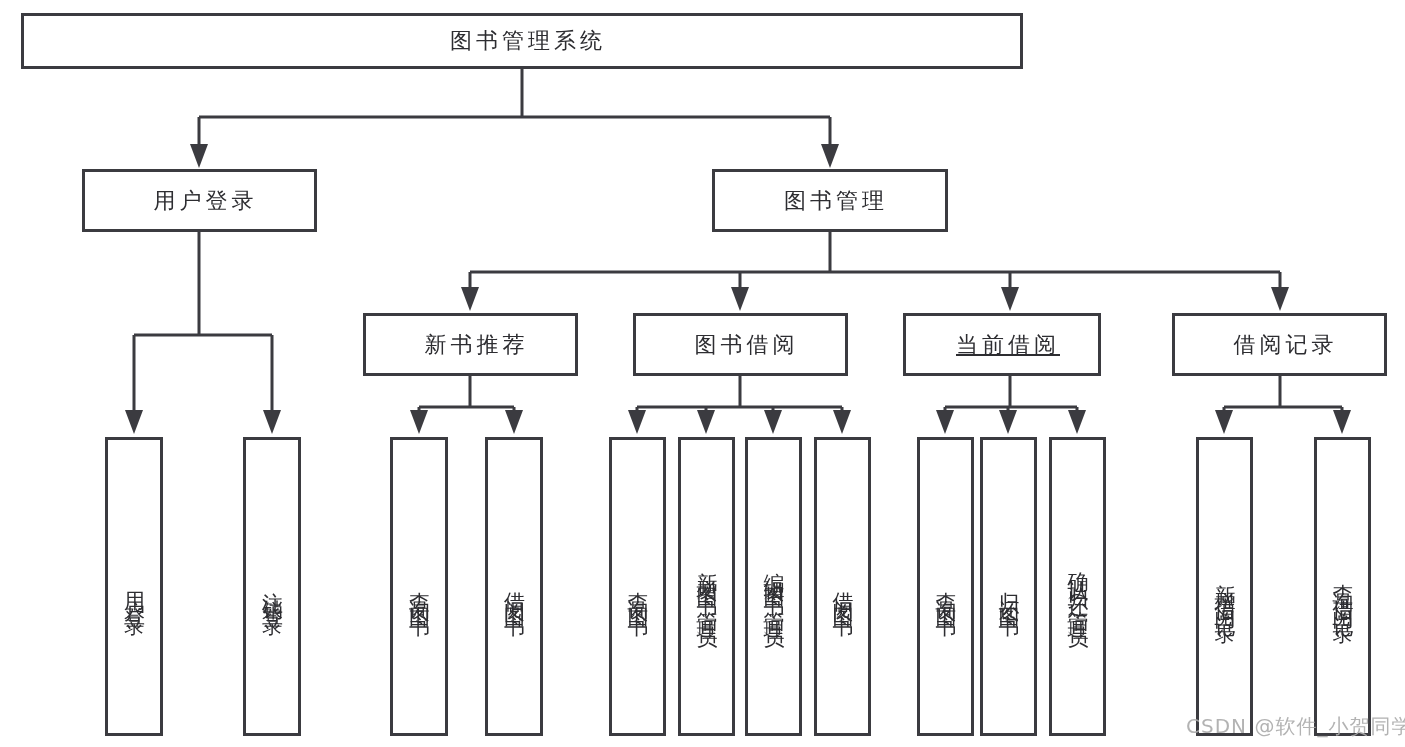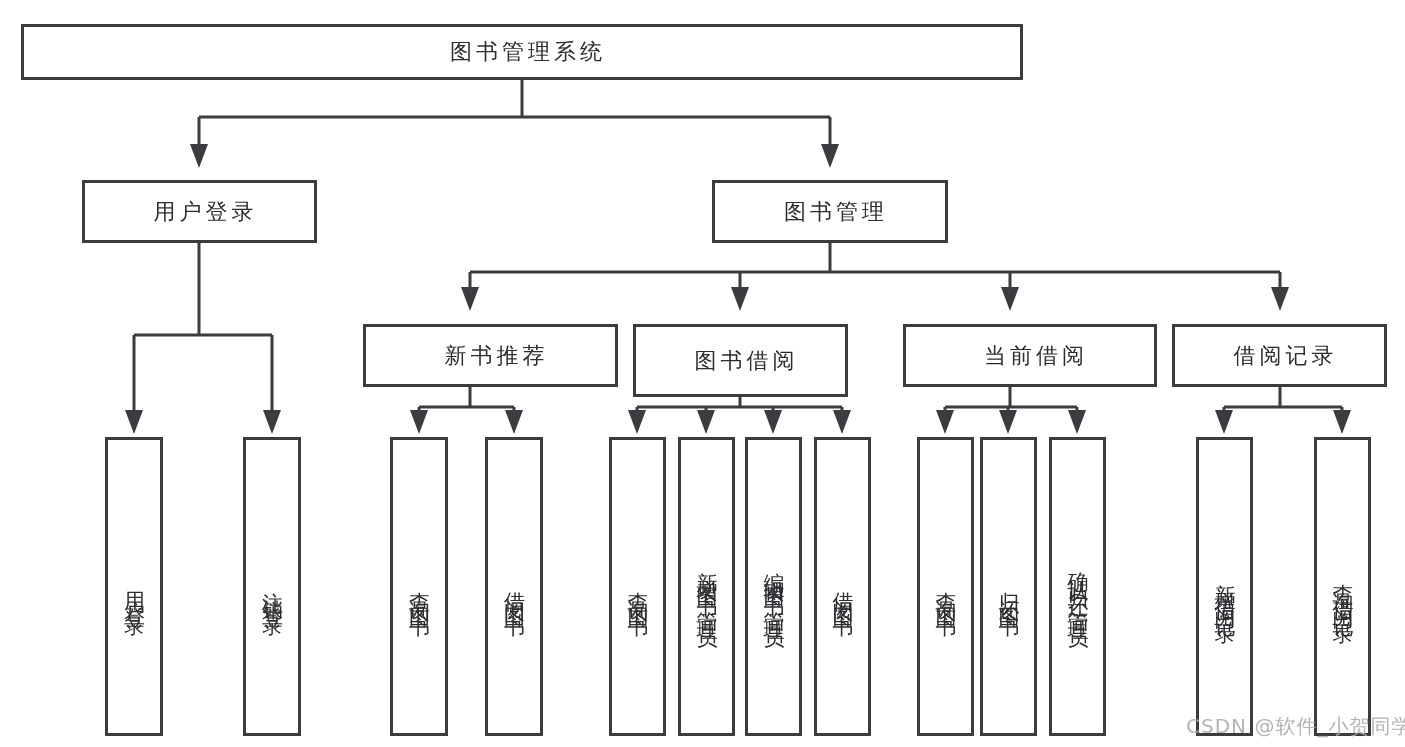--- a/index.html
+++ b/index.html
@@ -30,21 +30,20 @@
     align-items: center;
     justify-content: center;
     color: #2d2d31;
     z-index: 2;
   }
   .node.h-label {
     font-size: 22px;
     letter-spacing: 4px;
     padding-left: 12px; 
     white-space: nowrap;
-    margin-top: 11px;
   }
   .node.leaf {
     font-size: 21px;
   }
   .node.leaf .v-text {
     writing-mode: vertical-rl;
     text-orientation: mixed;
     letter-spacing: 8px;
     padding-top: 8px; 
     line-height: 1;
@@ -101,23 +100,23 @@
       <polygon points="1215,410 1233,410 1224,434"></polygon>
       <polygon points="1333,410 1351,410 1342,434"></polygon>
     </g>
   </svg>
 
   <div class="node h-label" style="left:21px; top:13px; width:1002px; height:56px;">图书管理系统</div>
 
   <div class="node h-label" style="left:82px; top:169px; width:235px; height:63px;">用户登录</div>
   <div class="node h-label" style="left:712px; top:169px; width:236px; height:63px;text-align:center;">图书管理</div>
 
-  <div class="node h-label" style="left:363px; top:313px; width:255px; height:63px;">新书推荐</div>
-  <div class="node h-label" style="left:633px; top:313px; width:215px; height:73px;">图书借阅</div>
-  <div class="node h-label" style="left:903px; top:313px; width:254px; height:63px;">当前借阅</div>
+  <div class="node h-label" style="left:363px; top:313px; width:215px; height:63px;">新书推荐</div>
+  <div class="node h-label" style="left:633px; top:313px; width:215px; height:63px;">图书借阅</div>
+  <div class="node h-label" style="left:903px; top:313px; width:198px; height:63px;text-decoration:underline;">当前借阅</div>
   <div class="node h-label" style="left:1172px; top:313px; width:215px; height:63px;">借阅记录</div>
 
   <div class="node leaf" style="left:105px; top:437px; width:58px; height:299px;">
     <span class="v-text">用户登录</span>
   </div>
   <div class="node leaf" style="left:243px; top:437px; width:58px; height:299px;">
     <span class="v-text">注销登录</span>
   </div>
 
   <div class="node leaf" style="left:390px; top:437px; width:58px; height:299px;">

